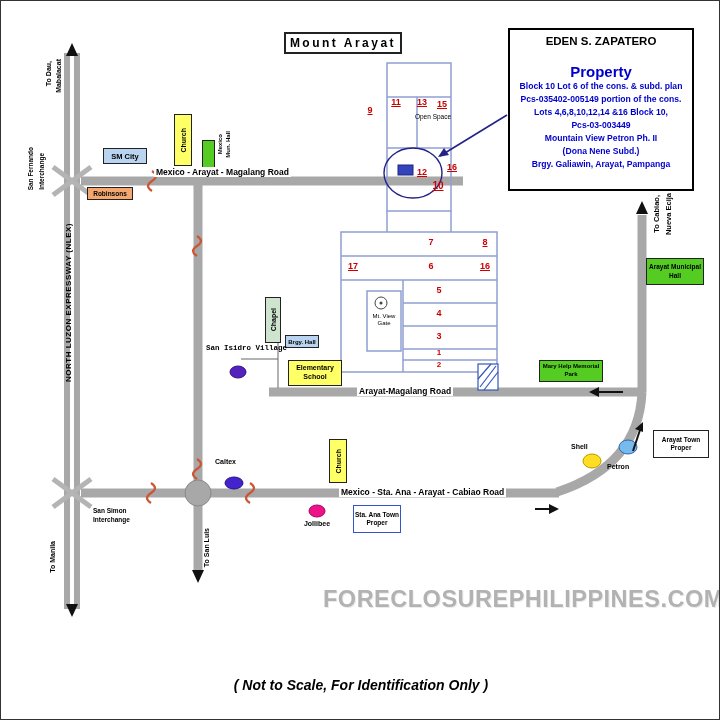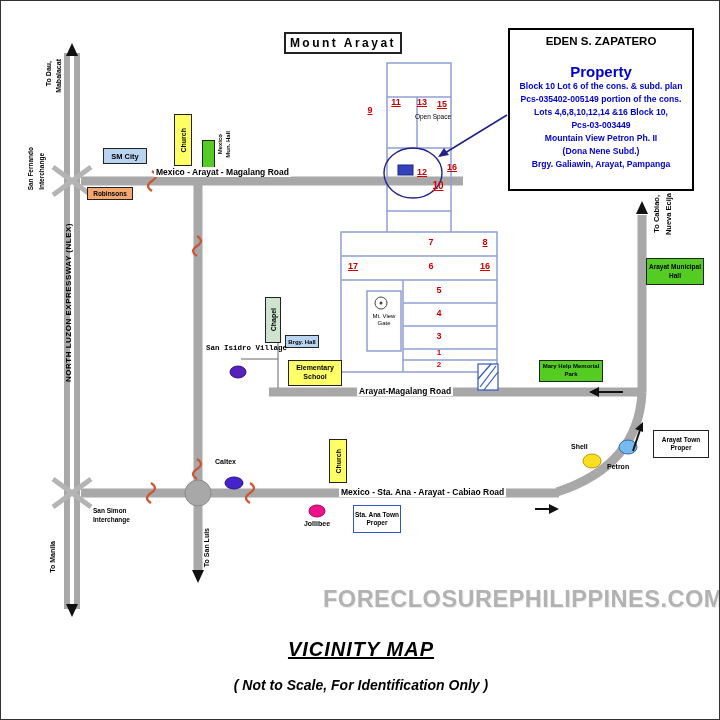--- a/index.html
+++ b/index.html
@@ -213,16 +213,15 @@
     <span style="white-space:normal;">Sta. Ana Town Proper</span>
   </div>
   <div class="lbl" style="left:570px;top:442px;font-size:7px;">Shell</div>
   <div class="lbl" style="left:606px;top:462px;font-size:7px;">Petron</div>
   <div class="box" style="left:652px;top:429px;width:56px;height:28px;background:#fff;font-size:6.5px;line-height:1.3;">
     <span style="white-space:normal;">Arayat Town Proper</span>
   </div>
   <div class="lbl vtext" style="left:202px;top:527px;font-size:7px;">To San Luis</div>
 
   <div class="watermark">FORECLOSUREPHILIPPINES.COM</div>
-  <div class="footer-title">VICINITY MAP</div>
   <div class="footer-sub">( Not to Scale, For Identification Only )</div>
 
 </div>
 
 </body></html>

